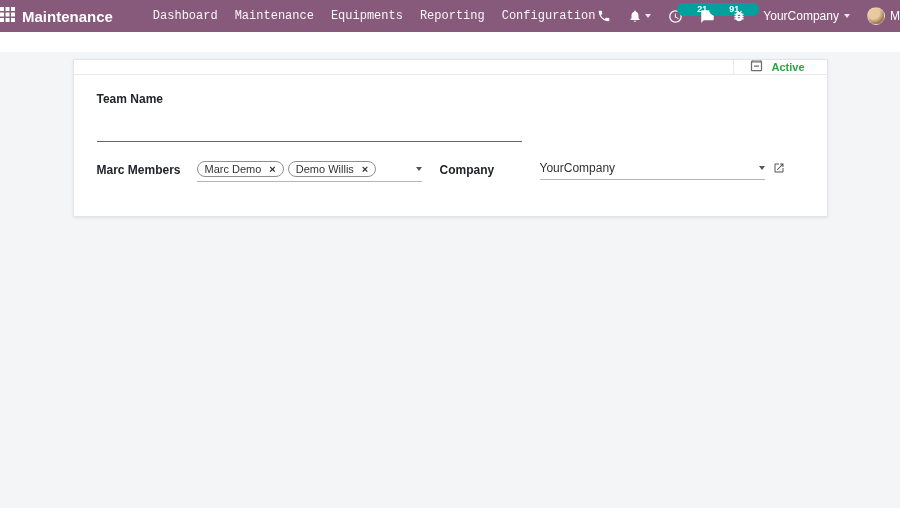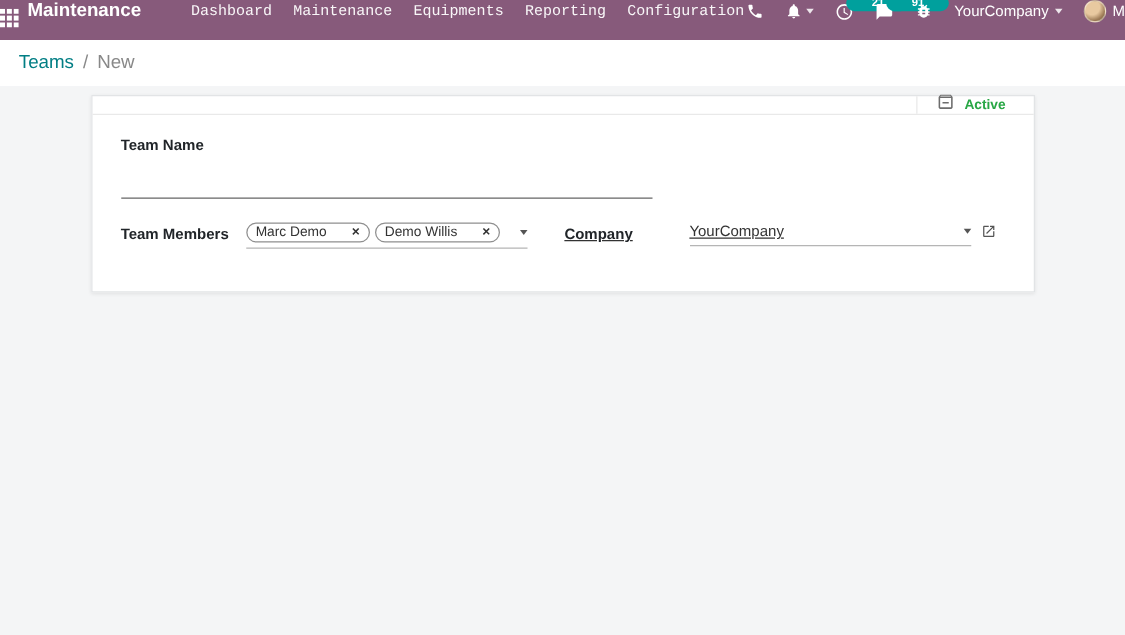--- a/index.html
+++ b/index.html
@@ -9,21 +9,21 @@
     background: #f4f5f6;
     color: #333;
     overflow: hidden;
   }
 
   
   .topbar {
     height: 32px;
     background: #875A7B;
     display: flex;
-    align-items: flex-start;
+    align-items: center;
     color: #fff;
     padding-right: 14px;
     font-size: 12px;
   }
   .apps-btn {
     width: 36px; height: 32px;
     display: flex; align-items: center; justify-content: center;
     cursor: pointer;
   }
   .brand {
@@ -179,36 +179,36 @@
     background: transparent;
   }
 
   .fields-row {
     display: flex;
     margin-top: 19px;
     align-items: flex-start;
   }
   .field-group { display: flex; align-items: flex-start; }
   .field-group.left { width: 325px; }
-  .field-group.right { width: 345px; margin-left: 30px; text-decoration: underline; }
+  .field-group.right { width: 345px; margin-left: 18px; }
   .field-group .field-label { width: 100px; padding-top: 2px; flex-shrink: 0; }
   .field-widget {
     flex: 1;
     display: flex;
     align-items: center;
     border-bottom: 1px solid #b5b5b5;
     padding-bottom: 4px;
     min-height: 17px;
     cursor: text;
   }
   .tags-area { flex: 1; display: flex; align-items: center; gap: 4px; flex-wrap: wrap; }
   .tag {
     display: inline-flex;
     align-items: center;
-    gap: 20px;
+    gap: 8px;
     border: 1px solid #8f8f8f;
     border-radius: 10px;
     background: #fff;
     padding: 0 7px;
     height: 16px;
     font-size: 11px;
     color: #333;
     white-space: nowrap;
   }
   .tag-remove {
@@ -310,25 +310,20 @@
     </div>
     <div class="user-menu">
       <span class="avatar"></span>
       <span>Mitchell Admin (ep-odoo)</span>
 
     </div>
   </div>
 </div>
 
 <div class="control-panel">
-  <div class="breadcrumb">
-    <span class="bc-parent">Teams</span>
-    <span class="bc-sep">/</span>
-    <span class="bc-current">New</span>
-  </div>
 </div>
 
 <div class="content">
   <div class="form-card">
 
     <div class="button-box">
       <div class="stat-button">
         <span class="archive-icon">
           <svg width="15" height="15" viewBox="0 0 24 24" fill="currentColor">
               <path d="M20.54 5.23l-1.39-1.68C18.88 3.21 18.47 3 18 3H6c-.47 0-.88.21-1.16.55L3.46 5.23C3.17 5.57 3 6.02 3 6.5V19c0 1.1.9 2 2 2h14c1.1 0 2-.9 2-2V6.5c0-.48-.17-.93-.46-1.27zM5.12 5l.81-1h12l.94 1H5.12zM5 19V7h14v12H5zm3-7h8v2H8v-2z"></path>
@@ -338,21 +333,21 @@
       </div>
     </div>
 
     <div class="sheet">
       <div class="field-label">Team Name</div>
       <input class="name-input" type="text" value="" style="">
 
       <div class="fields-row">
 
         <div class="field-group left">
-          <span class="field-label">Team Members</span>
+          <span class="field-label">Marc Members</span>
           <div class="field-widget">
             <div class="tags-area">
               <span class="tag">
                 <span>Marc Demo</span>
                 <span class="tag-remove">×</span>
               </span>
               <span class="tag">
                 <span>Demo Willis</span>
                 <span class="tag-remove">×</span>
               </span>

